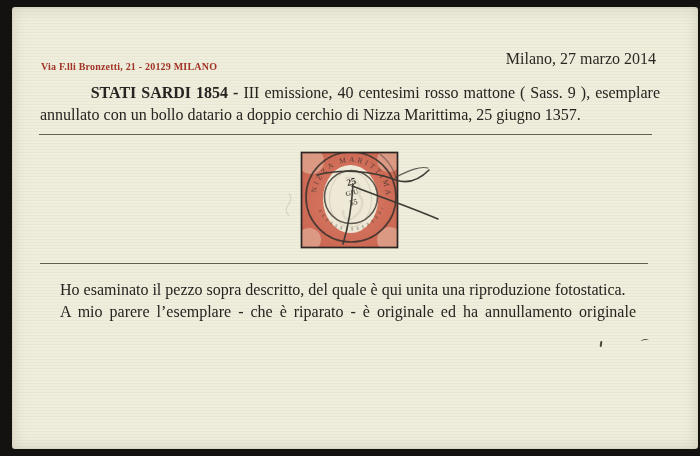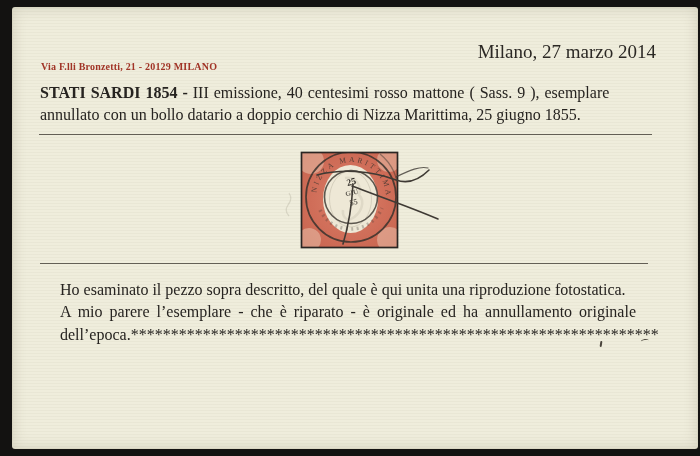--- a/index.html
+++ b/index.html
@@ -10,26 +10,26 @@
         background:
           repeating-linear-gradient(180deg, rgba(130,124,96,0.055) 0px, rgba(130,124,96,0.055) 1px, rgba(0,0,0,0) 1px, rgba(0,0,0,0) 3px),
           #efeddc;
         border-radius:2px;
         box-shadow:inset 0 0 14px rgba(90,85,60,0.18), 0 0 0 1px #d9d6c2;}
   .red{color:#a13427;}
   #issuer-name{position:absolute;left:42px;top:31px;font-size:17px;letter-spacing:0.6px;
                font-weight:600;white-space:pre;}
   #issuer-address{position:absolute;left:28px;top:53px;font-size:10px;font-weight:bold;
                   letter-spacing:0.2px;white-space:nowrap;}
-  #dateline{position:absolute;top:33px;right:41px;font-size:19px;color:#2b2824;white-space:nowrap;}
+  #dateline{position:absolute;top:42px;right:41px;font-size:16px;color:#2b2824;white-space:nowrap;}
   .para{position:absolute;left:27px;width:620px;color:#262320;font-size:16px;line-height:22px;}
   #description{top:74px;}
   #conclusion{top:271px;line-height:22.3px;margin-left:20px;}
   .pline{white-space:nowrap;overflow:hidden;}
-  .ws1{word-spacing:1px;}
+  .ws1{word-spacing:1px;text-align:right;}
   .ws3{word-spacing:3px;}
   .lead-bold{font-weight:bold;}
   .rule{position:absolute;height:0;border-top:1.6px solid #4b473e;opacity:0.85;}
   #rule-top{left:26px;top:126px;width:613px;}
   #rule-bottom{left:27px;top:255px;width:608px;}
   #stamp-svg{position:absolute;left:272px;top:135px;}
   .speck{position:absolute;background:#4a453c;}
   #ink-speck-1{left:587px;top:333px;width:2px;height:6px;transform:rotate(8deg);border-radius:1px;}
   #ink-speck-2{left:628px;top:331px;width:8px;height:3px;background:none;
                border-top:1.6px solid #4a453c;border-radius:50%;transform:rotate(-8deg);}
@@ -40,21 +40,21 @@
 <div id="screen">
   <div id="card">
 
 
     <div id="issuer-address" class="red">Via F.lli Bronzetti, 21 - 20129 MILANO</div>
 
     <div id="dateline">Milano, 27 marzo 2014</div>
 
     <div id="description" class="para">
       <div class="pline ws1"><span class="lead-bold">STATI SARDI 1854 - </span><span>III emissione, 40 centesimi rosso mattone ( Sass. 9 ), esemplare</span></div>
-      <div class="pline">annullato con un bollo datario a doppio cerchio di Nizza Marittima, 25 giugno 1855.</div>
+      <div class="pline">annullato con un bollo datario a doppio cerchio di Nizza Marittima, 25 giugno 1357.</div>
     </div>
 
     <div id="rule-top" class="rule"></div>
 
     <svg id="stamp-svg" width="170" height="115" viewBox="285 143 170 115">
       <defs>
         <clipPath id="stampClip">
             <rect x="301.5" y="152.5" width="96" height="95"></rect>
           </clipPath>
         <radialGradient id="redgrad" cx="50%" cy="50%" r="70%">
@@ -105,19 +105,18 @@
         <path d="M 352 186 C 378 196 410 207 438 219"></path>
         <path d="M 353 184 C 352 203 349 224 343 244"></path>
       </g>
     </svg>
 
     <div id="rule-bottom" class="rule"></div>
 
     <div id="conclusion" class="para">
       <div class="pline">Ho esaminato il pezzo sopra descritto, del quale è qui unita una riproduzione fotostatica.</div>
       <div class="pline ws3">A mio parere l’esemplare - che è riparato - è originale ed ha annullamento originale</div>
-      <div class="pline">dell’epoca.******************************************************************</div>
     </div>
 
     <div id="ink-speck-1" class="speck"></div>
     <div id="ink-speck-2" class="speck"></div>
   </div>
 </div>
 
 </body></html>

